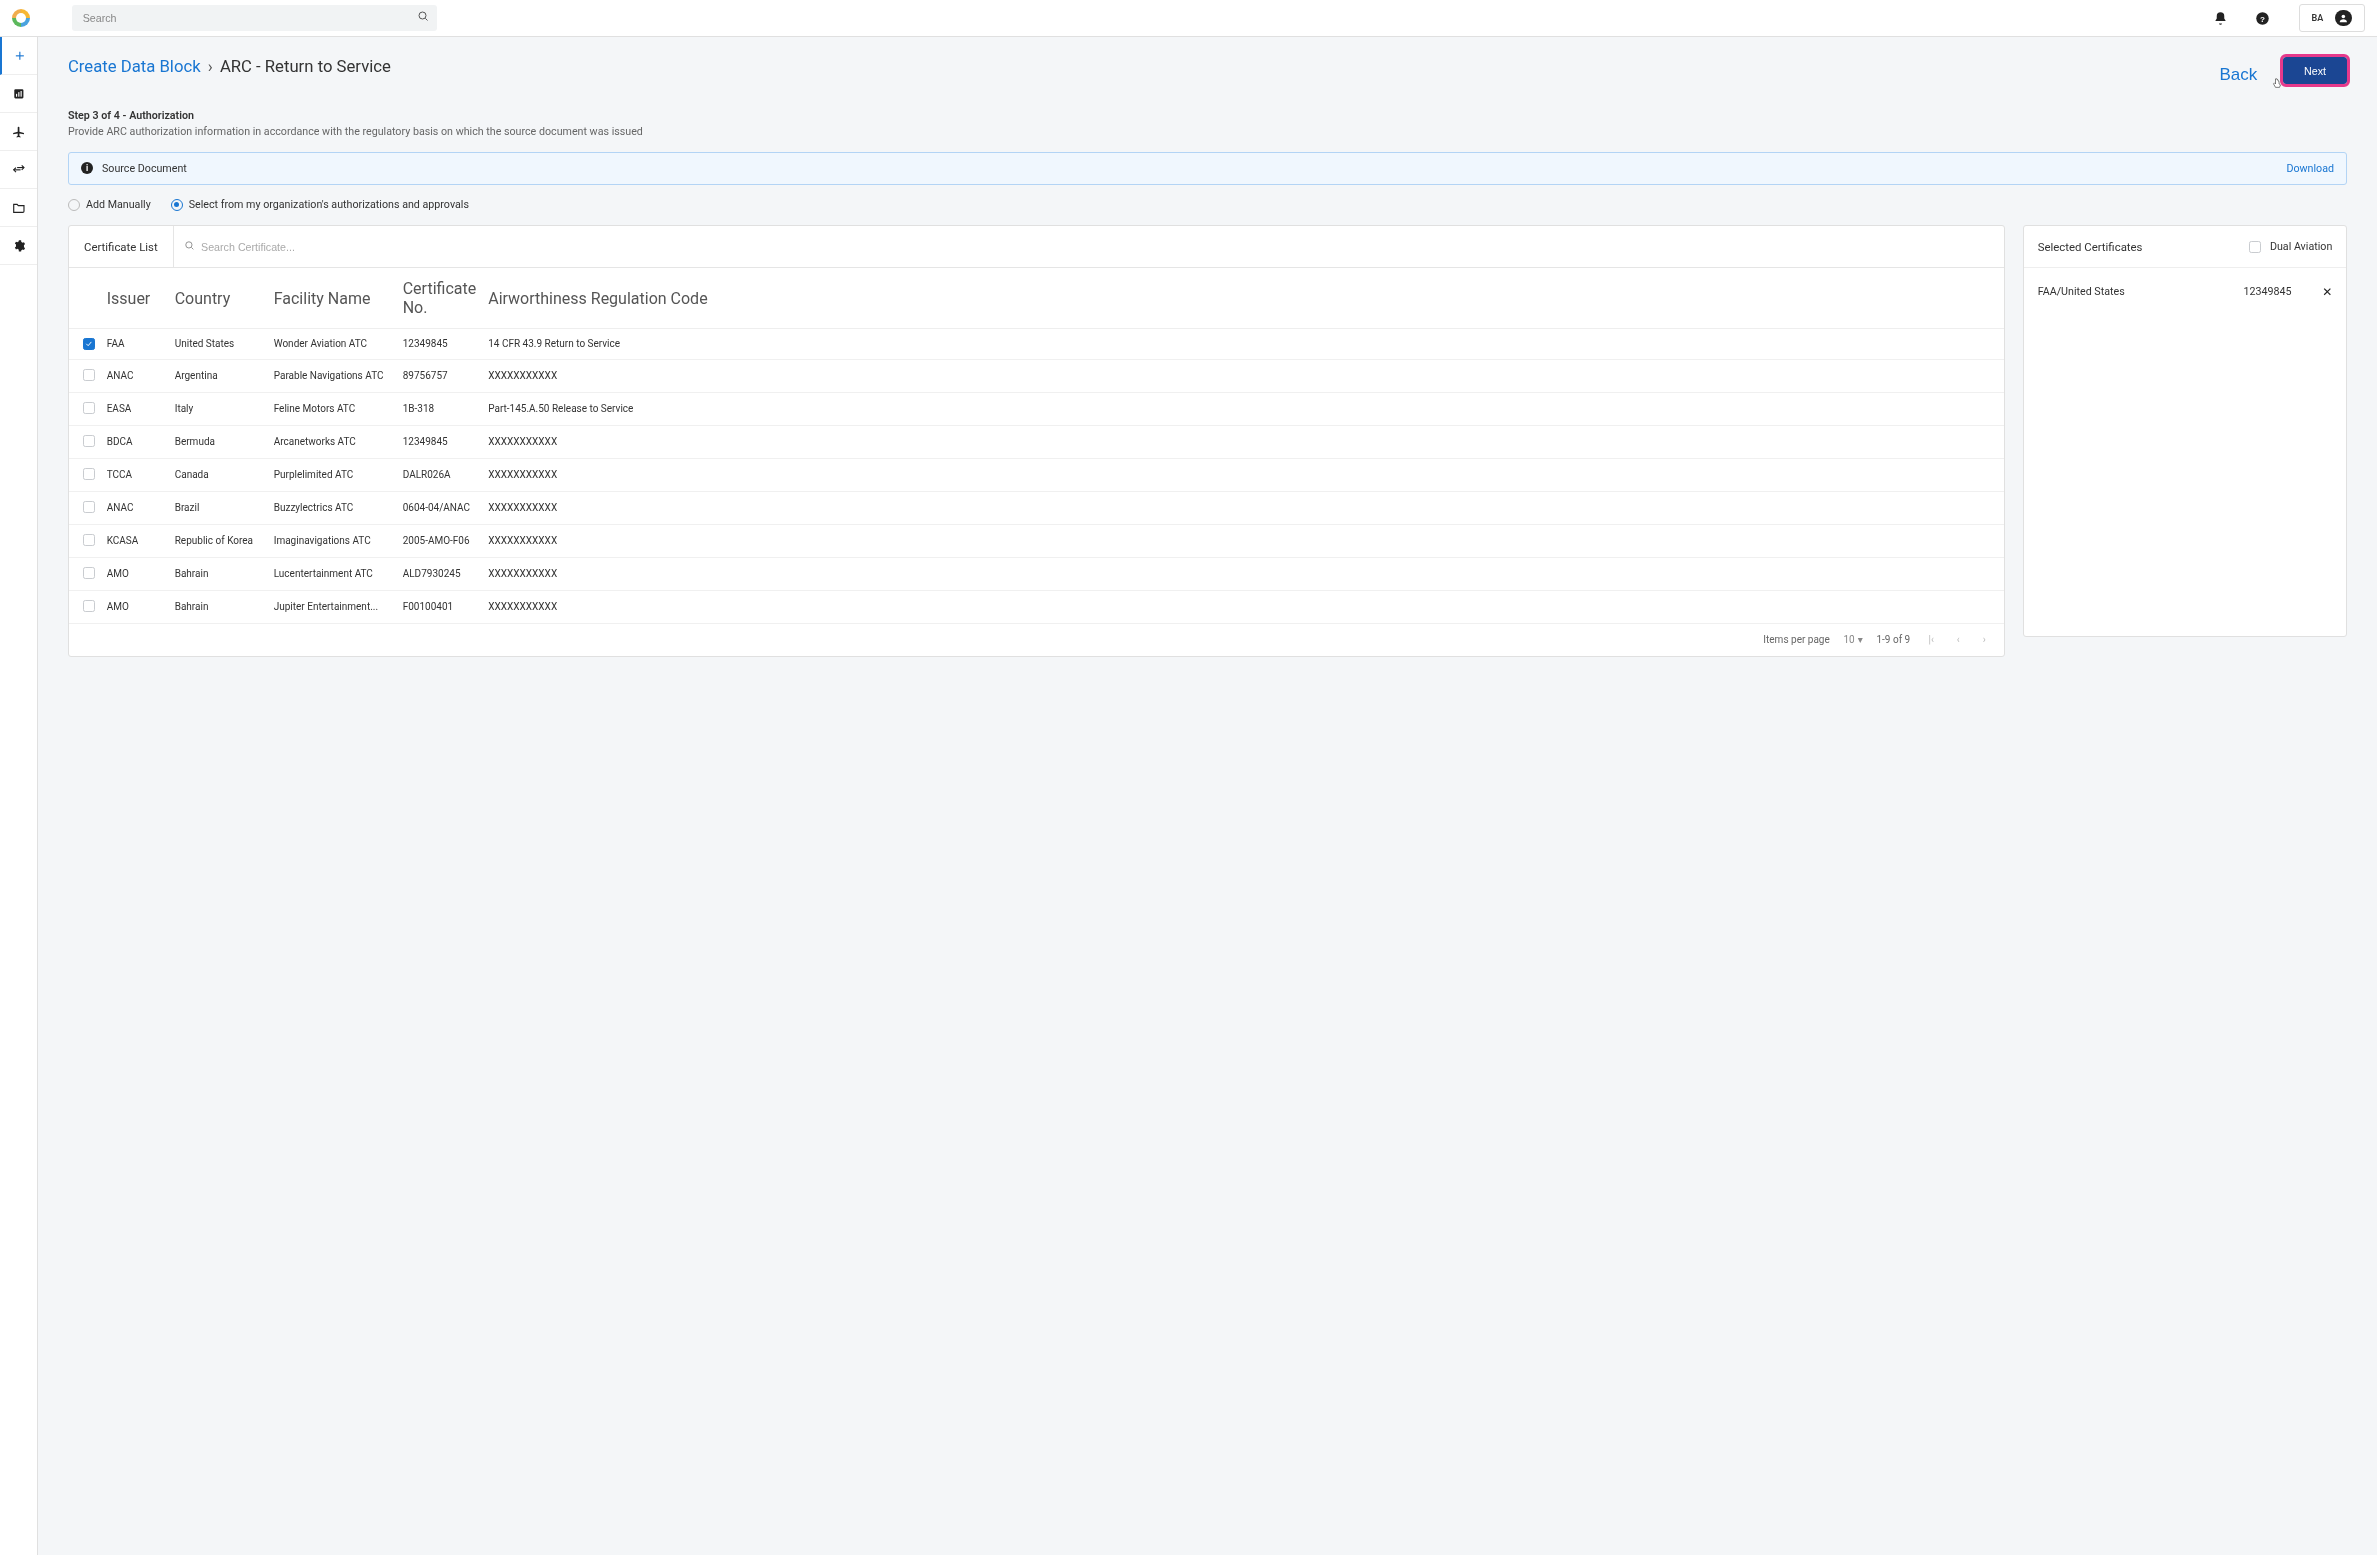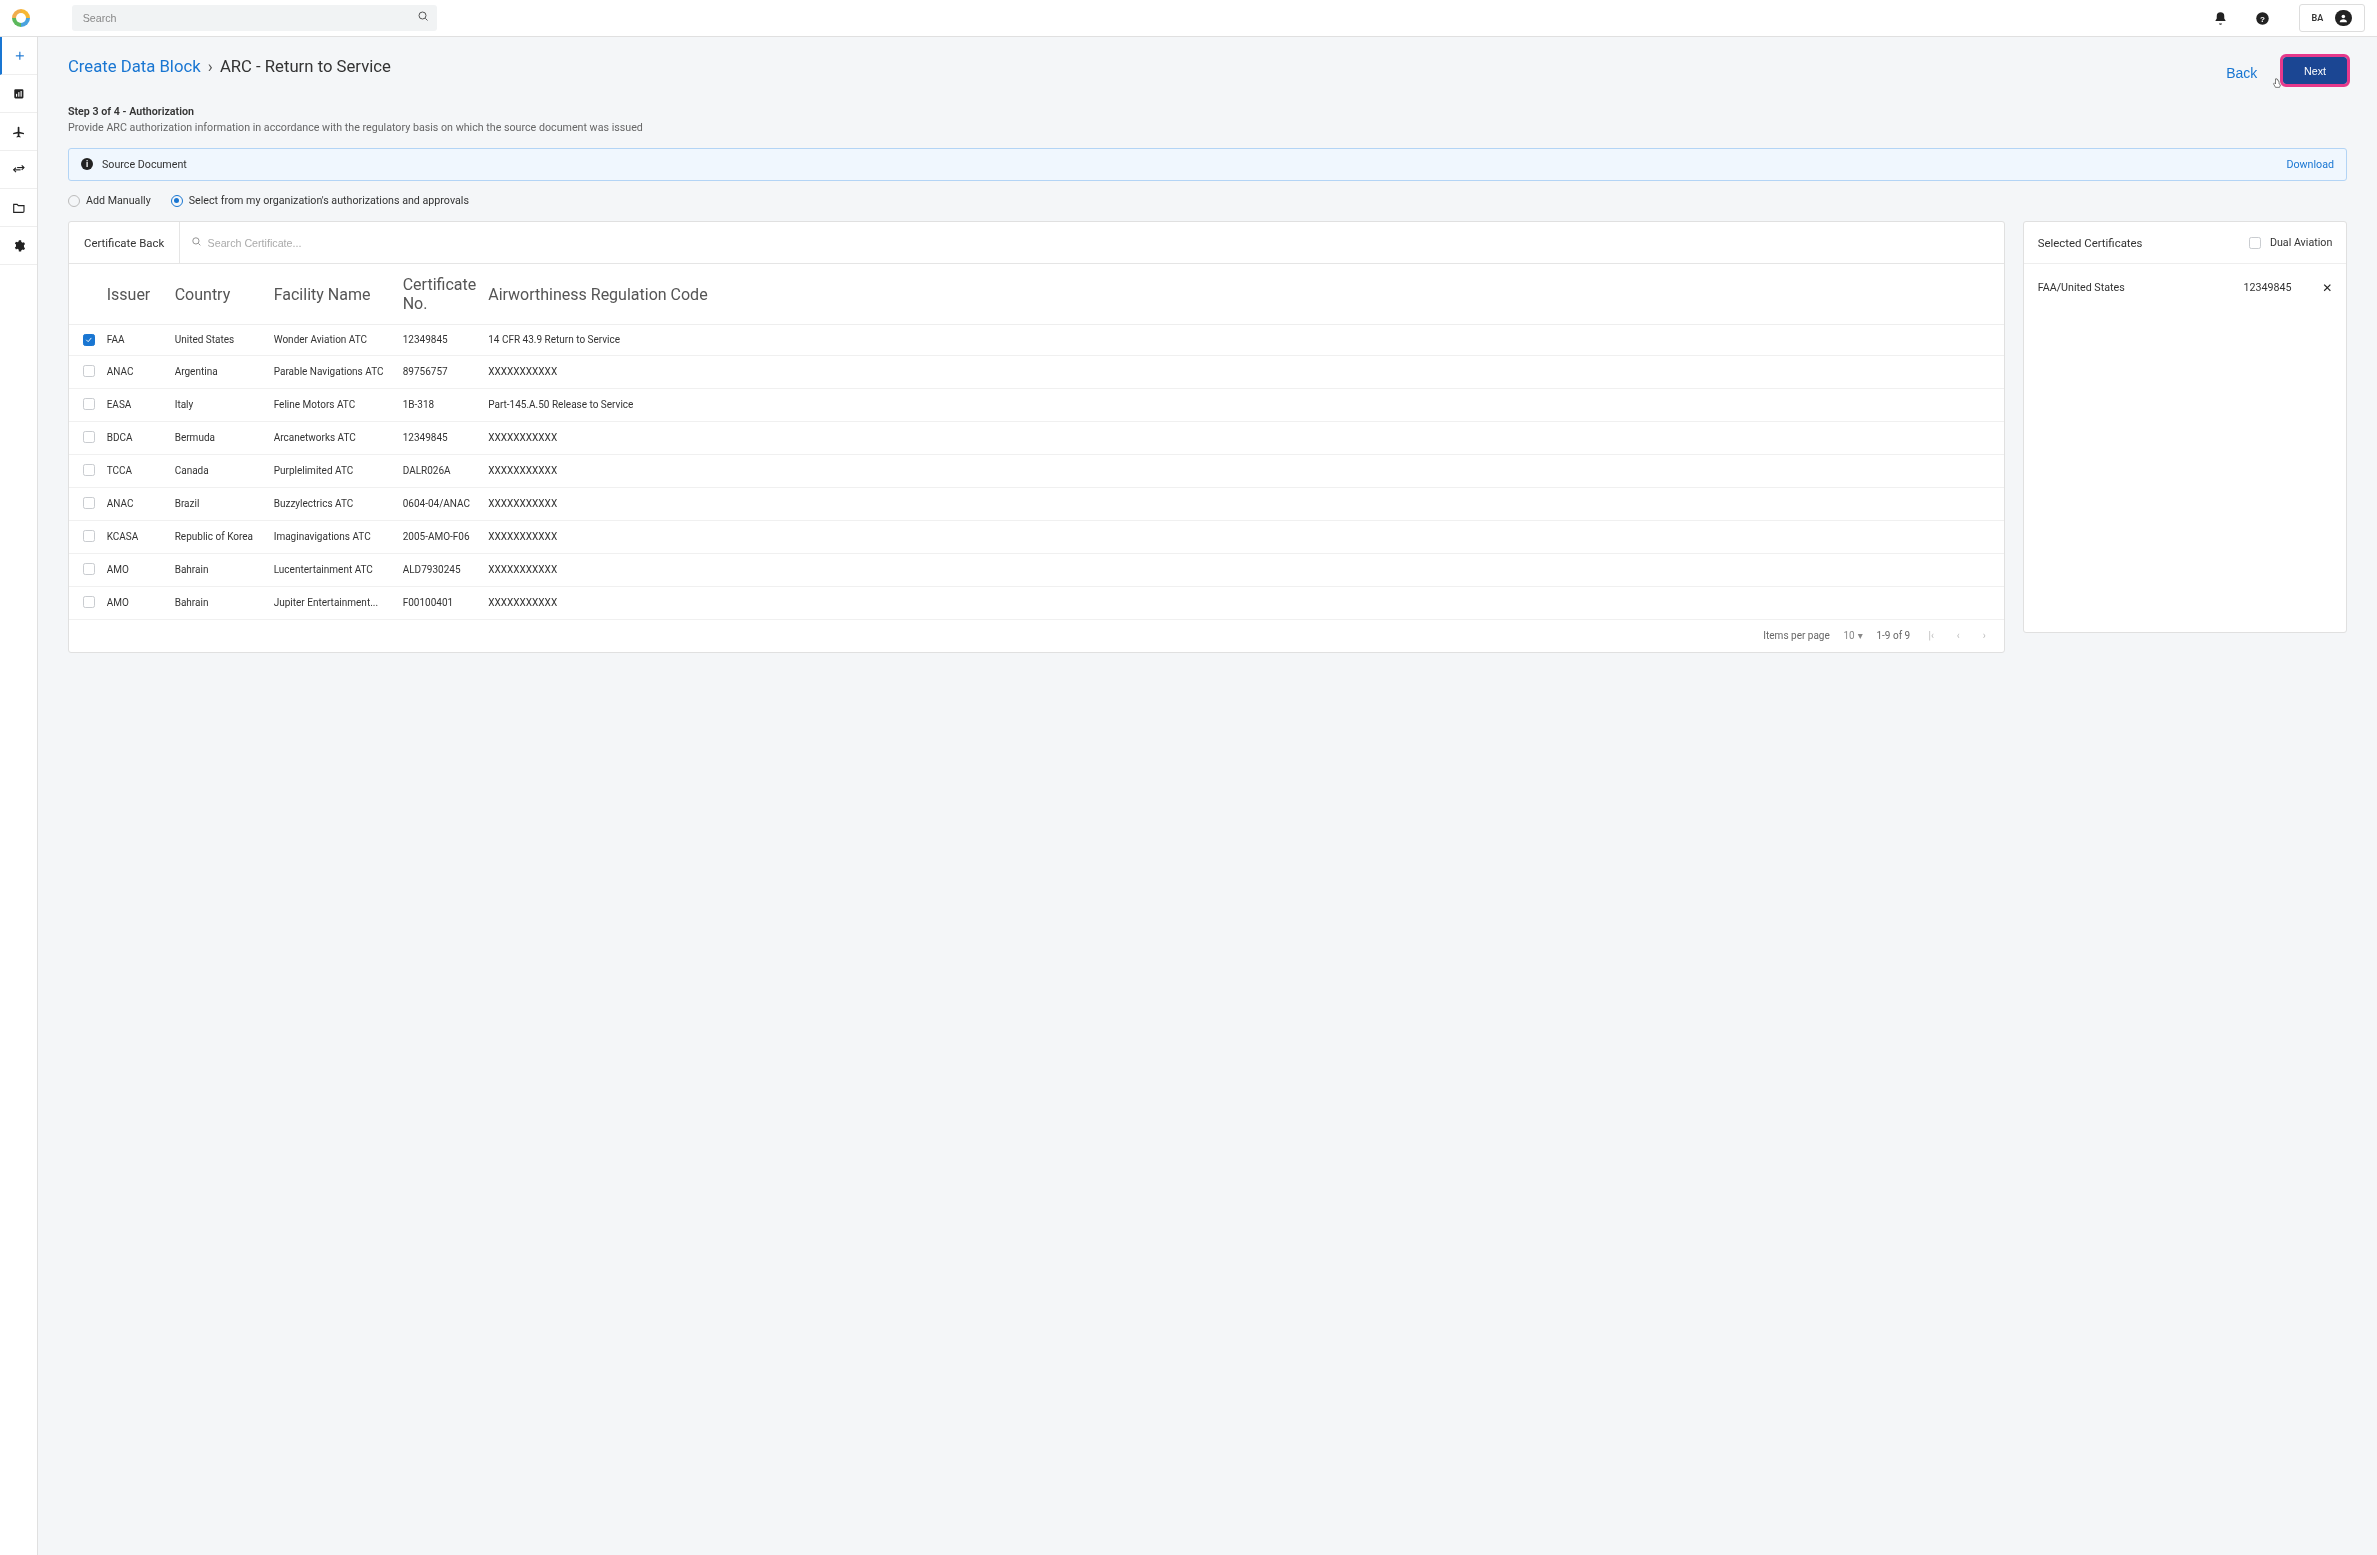--- a/index.html
+++ b/index.html
@@ -53,21 +53,21 @@
 
 .main { flex: 1; background: #f4f6f8; padding: 20px 30px 15px 30px; overflow: auto; }
 
 
 .page-header { display: flex; align-items: flex-start; }
 .breadcrumb { font-size: 16.7px; font-weight: 400; }
 .breadcrumb .link { color: #1976d2; }
 .breadcrumb .sep { color: #555; margin: 0 3px; }
 .breadcrumb .current { color: #333; }
 .page-header-spacer { flex: 1; }
-.btn-back { color: #1976d2; background: none; border: none; font-size: 14px; padding: 7.6px 10.7px; cursor: pointer; }
+.btn-back { color: #1976d2; background: none; border: none; font-size: 17px; padding: 7.6px 10.7px; cursor: pointer; }
 .btn-next {
   background: #1b4693; color: #fff; border: none; border-radius: 3px;
   padding: 7.6px 21px; font-size: 10.7px; cursor: pointer; margin-left: 15px;
   outline: 3px solid #e6398b; outline-offset: 0;
 }
 .cursor-hand { position: relative; left: 3px; top: 10.7px; font-size: 10.7px; pointer-events:none; }
 
 .step-title { margin-top: 16.7px; font-weight: 600; font-size: 10.7px; color: #333; }
 .step-desc { margin-top: 3px; color: #666; font-size: 10.7px; }
 
@@ -257,21 +257,21 @@
         <label class="radio selected">
           <span class="circle"></span>
           <span>Select from my organization's authorizations and approvals</span>
         </label>
       </div>
 
       <div class="content-row">
 
         <div class="panel cert-panel">
           <div class="cert-header">
-            <div class="cert-title">Certificate Back</div>
+            <div class="cert-title">Certificate List</div>
             <div class="cert-search-wrap">
               <span class="search-icon">
                 <svg width="10.7" height="10.7" viewBox="0 0 24 24" fill="none" stroke="currentColor" stroke-width="2">
                     <circle cx="11" cy="11" r="7"></circle>
                     <line x1="21" y1="21" x2="16.65" y2="16.65"></line>
                   </svg>
               </span>
               <input type="text" placeholder="Search Certificate..." style="">
             </div>
           </div>

